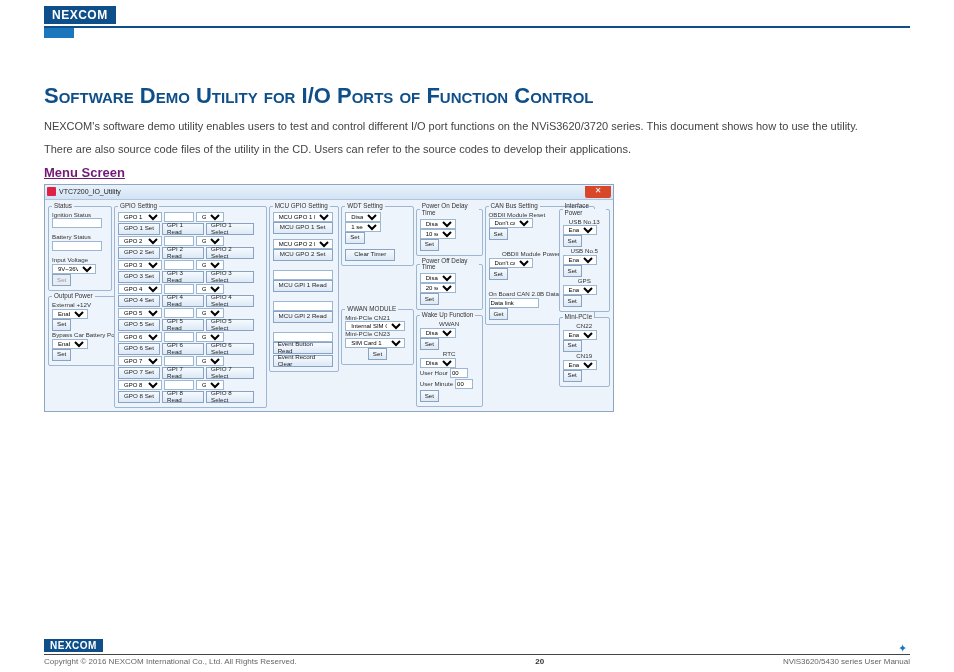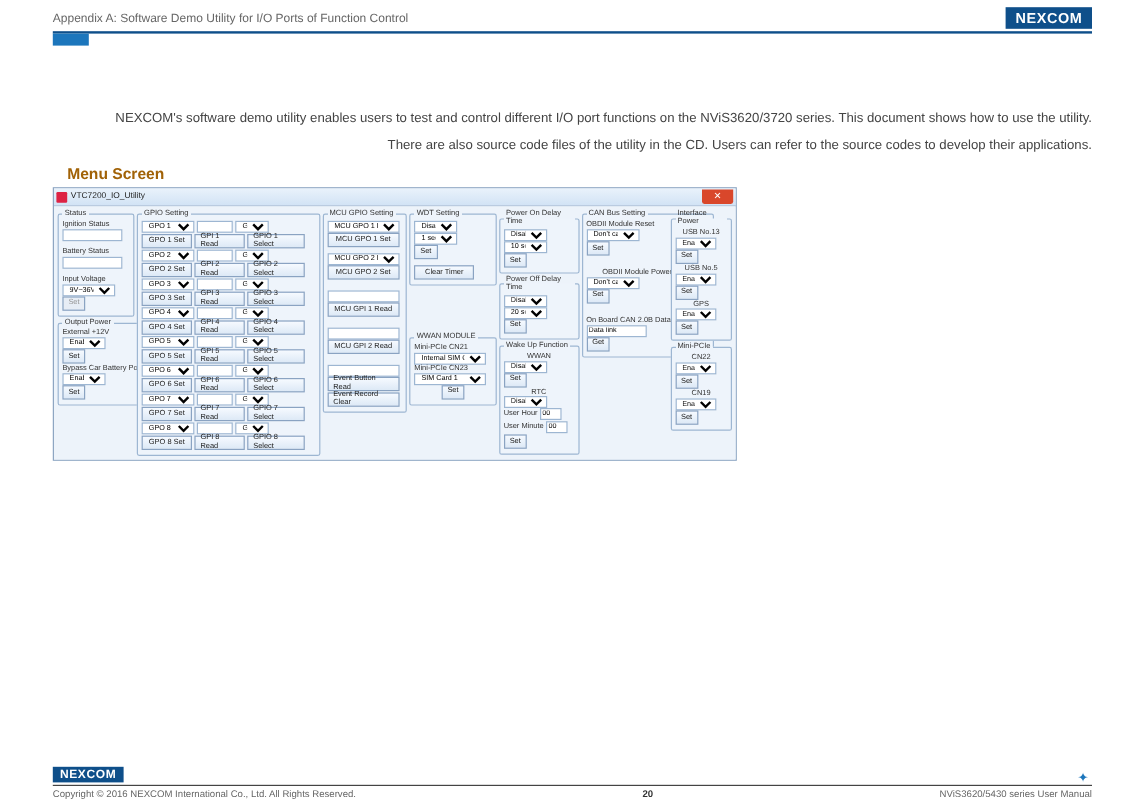--- a/index.html
+++ b/index.html
@@ -43,22 +43,22 @@
     padding: 16px 44px 6px 44px;
   }
   h1.appendix-title {
     font-size: 22px;
     font-weight: 700;
     color: #0e4f8a;
     font-variant: small-caps;
     margin: 0 0 10px 0;
     line-height: 1.25;
   }
-  p.body-text { font-size: 11px; color: #444; margin: 0 0 8px 0; line-height: 1.35; text-align: right; }
-  h2.section-heading { font-size: 13px; font-weight: 700; color: #a16207; margin: 4px 0 4px 12px; }
+  p.body-text { font-size: 11px; color: #444; margin: 0 0 8px 0; line-height: 1.35; }
+  h2.section-heading { font-size: 13px; font-weight: 700; color: #701a75; margin: 4px 0 4px 0; text-decoration: underline; }
 
   
   .app-window {
     width: 570px;
     border: 1px solid #8ea6c2;
     background: #e8eff7;
     font-size: 6.5px;
     line-height: 1.1;
   }
   .titlebar {
@@ -156,29 +156,29 @@
     bottom: 18px;
     width: 12px; height: 12px;
     color: #1c76bc;
     font-size: 11px;
   }
 </style>
 </head>
 <body>
 
 <div class="page-header">
-  <span class="header-left">Appendix A: Software Demo Utility for I/O Ports of Function Control</span>
   <span class="header-logo">NEXCOM</span>
 </div>
 <div class="header-rule"></div>
 <div class="blue-tab"></div>
 
 <div class="content">
   <h1 class="appendix-title">
     <br>
+    <span>Software Demo Utility for I/O Ports of Function Control</span>
   </h1>
   <p class="body-text">NEXCOM's software demo utility enables users to test and control different I/O port functions on the NViS3620/3720 series. This document shows how to use the utility.</p>
   <p class="body-text">There are also source code files of the utility in the CD. Users can refer to the source codes to develop their applications.</p>
   <h2 class="section-heading">Menu Screen</h2>
 
   <div class="app-window">
     <div class="titlebar">
       <div class="titlebar-left">
         <div class="titlebar-icon"></div>
         <span class="titlebar-title">VTC7200_IO_Utility</span>

